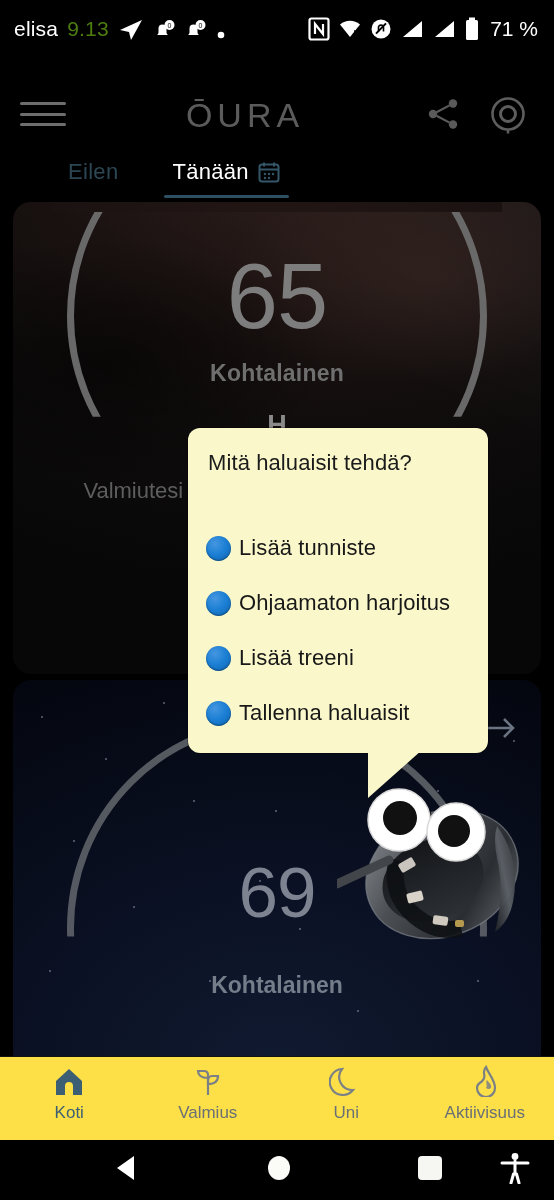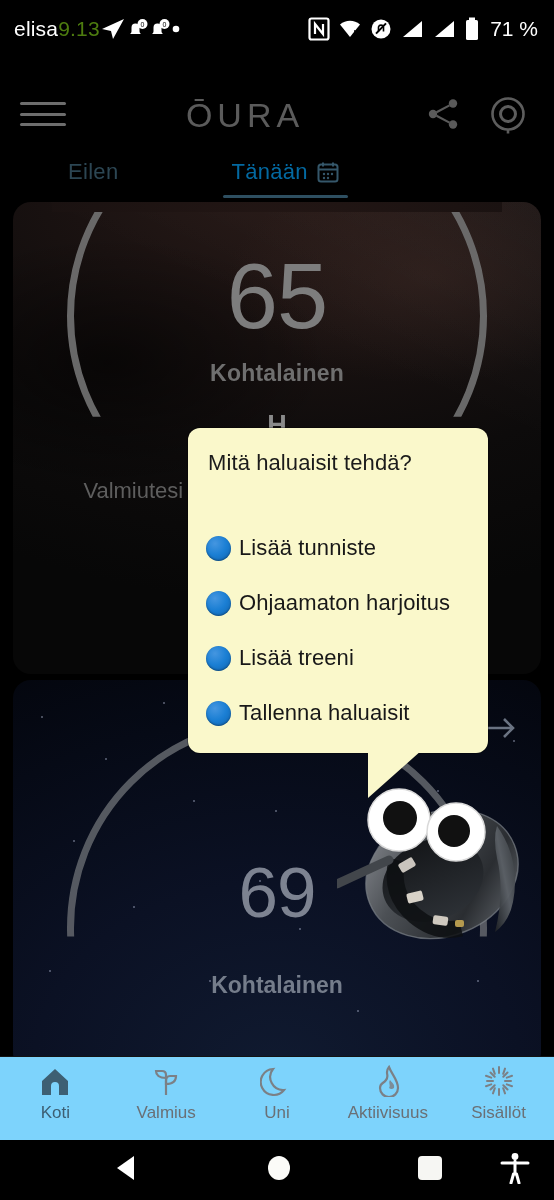--- a/index.html
+++ b/index.html
@@ -5,21 +5,21 @@
   * { margin:0; padding:0; box-sizing:border-box; }
   html,body { width:554px; height:1200px; background:#000; overflow:hidden; }
   body { font-family:"Liberation Sans", sans-serif; color:#fff; position:relative; }
 
   
   .statusbar{
     position:absolute; top:0; left:0; width:554px; height:58px;
     display:flex; align-items:center; justify-content:space-between;
     padding:0 16px 0 14px; background:#000;
   }
-  .sb-left{ display:flex; align-items:center; }
+  .sb-left{ display:flex; align-items:flex-end; gap:9px; }
   .sb-carrier{ font-size:21px; color:#fff; letter-spacing:.2px; }
   .sb-clock{ font-size:21px; color:#4d7c0f; letter-spacing:.2px; }
   .sb-right{ display:flex; align-items:center; gap:8px; }
   .sb-batt-text{ font-size:21px; color:#fff; margin-left:2px; }
   .ico{ display:inline-block; line-height:0; }
 
   
   .appheader{
     position:absolute; top:70px; left:0; width:554px; height:88px;
     display:flex; align-items:center; justify-content:space-between;
@@ -34,21 +34,21 @@
   }
   .hdr-right{ display:flex; align-items:center; gap:22px; }
 
   
   .tabs{
     position:absolute; top:146px; left:0; width:554px; height:52px;
     display:flex; align-items:center;
   }
   .tab{ font-size:22px; color:#2c4653; letter-spacing:.3px; position:relative; display:flex; align-items:center; gap:8px;}
   .tab.t1{ margin-left:68px; }
-  .tab.t2{ margin-left:113px; color:#0369a1; }
+  .tab.t2{ margin-left:54px; color:#ffffff; }
   .tab.t2::after{
     content:""; position:absolute; left:-8px; right:-8px; bottom:-13px; height:3px;
     background:#2e4f61; border-radius:2px;
   }
 
   
   .content{ position:absolute; top:198px; left:0; width:554px; height:858px; overflow:hidden; }
 
   .card{
     position:absolute; left:13px; width:528px; border-radius:18px; overflow:hidden;
@@ -153,21 +153,21 @@
     position:absolute; z-index:41; left:368px; top:750px;
     width:0; height:0;
     border-left:0 solid transparent;
     border-right:54px solid transparent;
     border-top:48px solid #faf8cb;
   }
 
   
   .bottomnav{
     position:absolute; left:0; top:1056px; width:554px; height:84px;
-    background:#7dd3fc; border-top:1px solid #131313;
+    background:#fde047; border-top:1px solid #131313;
     display:flex; align-items:flex-start; justify-content:space-around; padding-top:8px;
   }
   .nav-item{ width:110px; display:flex; flex-direction:column; align-items:center; gap:6px; }
   .nav-label{ font-size:17px; color:#6a7076; }
   .nav-item.active .nav-label{ color:#3d5f73; }
 
   
   .sysnav{
     position:absolute; left:0; top:1140px; width:554px; height:60px; background:#000;
     display:flex; align-items:center;
@@ -443,31 +443,20 @@
   </div>
   <div class="nav-item">
     <span class="ico">
       <svg width="34" height="32" viewBox="0 0 34 32">
         <path d="M18 2c-5 6 1 8-3 13-3 4-6 3-6 8a9 9 0 0 0 18 0c0-8-6-13-9-21z" fill="none" stroke="#7b8086" stroke-width="2.2"></path>
         <path d="M19 15c-2 3 1 5-1 8a4 4 0 0 0 5 0c1-4-2-5-4-8z" fill="#7b8086" opacity=".85"></path>
       </svg>
     </span>
     <span class="nav-label">Aktiivisuus</span>
   </div>
-  <div class="nav-item">
-    <span class="ico">
-      <svg width="34" height="32" viewBox="0 0 34 32">
-        <g stroke="#7b8086" stroke-width="2" stroke-linecap="round">
-          <path d="M17 2v6M17 24v6M5 16h6M23 16h6M8.5 7.5l4.2 4.2M21.3 20.3l4.2 4.2M25.5 7.5l-4.2 4.2M12.7 20.3l-4.2 4.2"></path>
-          <path d="M11 3.6l1.8 5.2M21.2 23.2l1.8 5.2M4 10.8l5.2 1.8M24.8 19.4l5.2 1.8M30 10.8l-5.2 1.8M9.2 19.4L4 21.2M23 3.6l-1.8 5.2M12.8 23.2L11 28.4"></path>
-        </g>
-      </svg>
-    </span>
-    <span class="nav-label">Sisällöt</span>
-  </div>
 </div>
 
 <div class="sysnav">
   <span class="b b-back">
     <svg width="34" height="34" viewBox="0 0 34 34">
         <path d="M24 5 7 17l17 12z" fill="#fff"></path>
       </svg>
   </span>
   <span class="b b-home">
     <svg width="30" height="30" viewBox="0 0 30 30">

